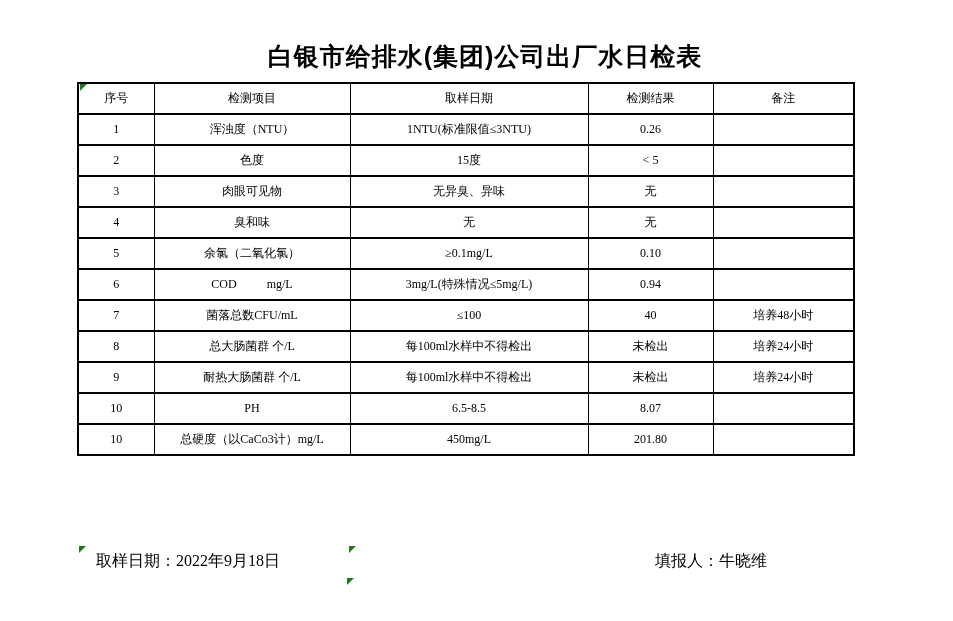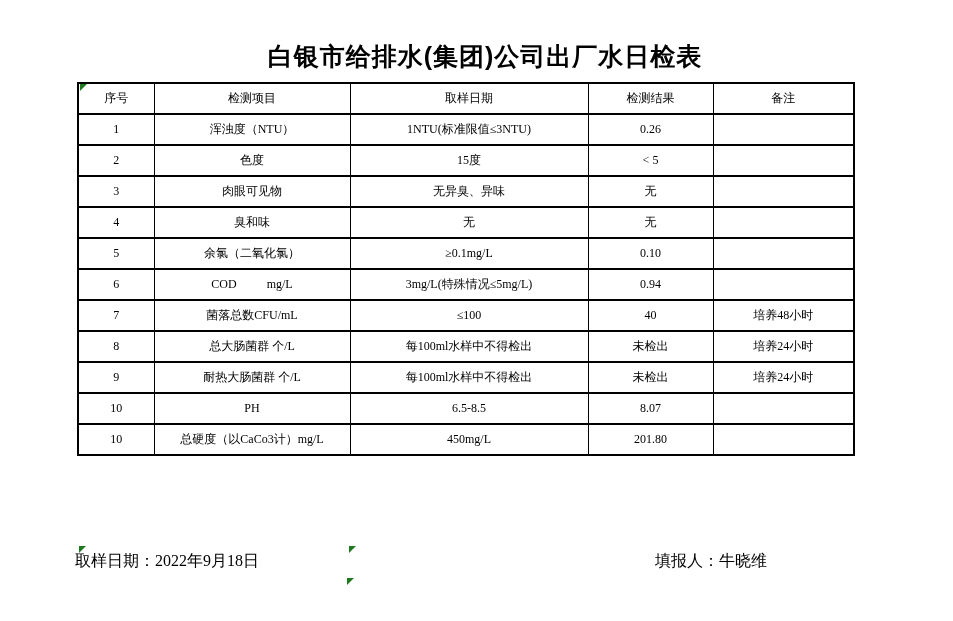--- a/index.html
+++ b/index.html
@@ -37,21 +37,21 @@
     text-align: center;
     vertical-align: middle;
     font-weight: normal;
     padding: 0 2px;
     overflow: hidden;
     white-space: pre;
   }
 
   .footer-line { position: absolute; top: 551px; left: 0; width: 953px; height: 22px; font-size: 16px; }
   .footer-item { position: absolute; top: 0; white-space: nowrap; }
-  .footer-item.f1 { left: 75px; }
+  .footer-item.f1 { left: 96px; }
   .footer-item.f2 { left: 425px; }
   .footer-item.f3 { left: 655px; }
 
   .cell-marker {
     position: absolute;
     width: 0; height: 0;
     border-top: 7px solid #1f7a1f;
     border-right: 7px solid transparent;
   }
   .m1 { left: 80px;  top: 84px; }

